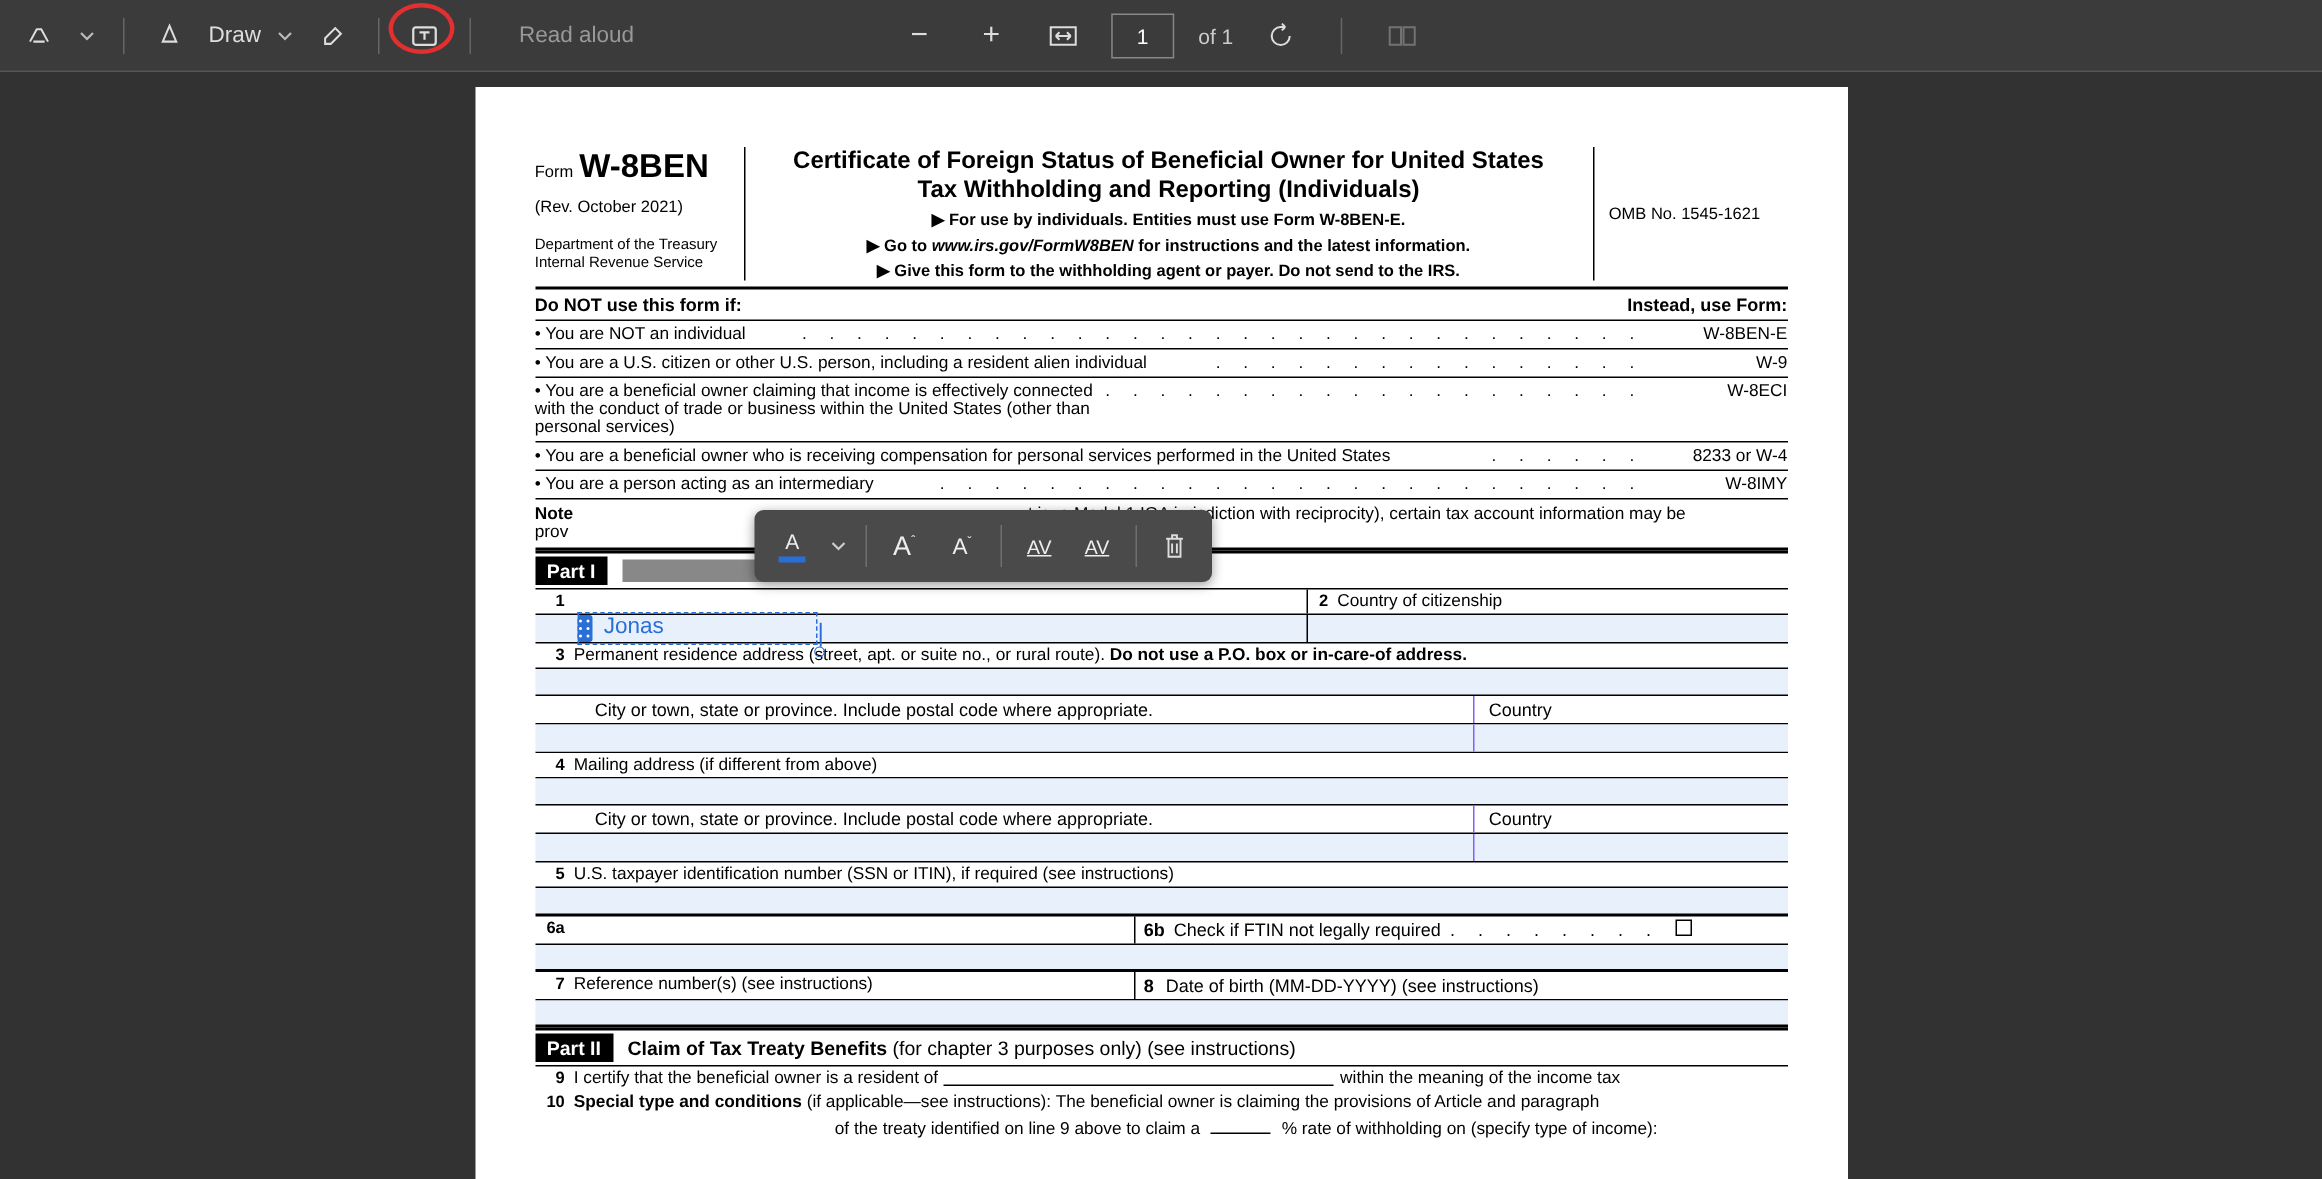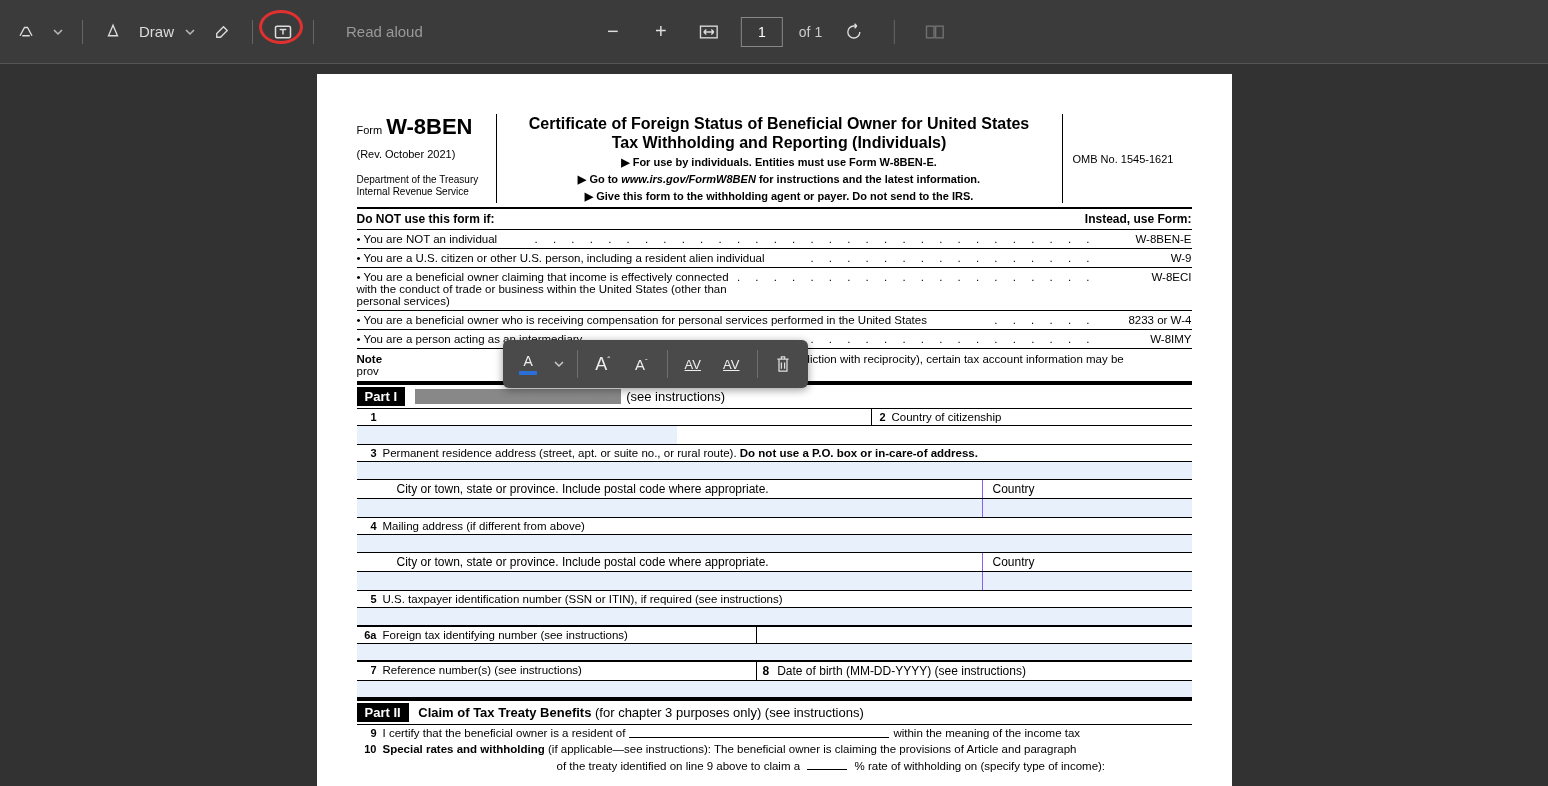--- a/index.html
+++ b/index.html
@@ -5,21 +5,21 @@
     * { margin: 0; padding: 0; box-sizing: border-box; }
     body {
       font-family: "Segoe UI", Arial, sans-serif;
       background: #323232;
       width: 1548px;
       height: 786px;
       overflow: hidden;
       position: relative;
     }
     .toolbar {
-      height: 64px;
+      height: 48px;
       background: #3b3b3b;
       display: flex;
       align-items: center;
       padding: 0 10px;
       border-bottom: 1px solid #555;
       position: relative;
     }
     .toolbar-group { display: flex; align-items: center; gap: 6px; }
     .toolbar .ticon {
       width: 32px; height: 32px; display:flex;align-items:center;justify-content:center;
@@ -280,20 +280,34 @@
     <div class="field-split">
       <div class="left" style="display:flex; padding:2px 0;">
         <span class="field-num">1</span>
       </div>
       <div class="right" style="display:flex; padding:2px 0;">
         <span class="field-num" style="width:20px;">2</span>
         <span class="field-label">Country of citizenship</span>
       </div>
     </div>
     <div class="field-split" style="position:relative;">
+      <div class="left" style="height:18px; background:#e8f0fb; position:relative;">
+
+        <div class="text-cursor-box" style="left:28px; top:-2px; width:160px; height:22px;"></div>
+        <div class="handle-dots" style="left:28px; top:0px;">
+          <span></span>
+            <span></span>
+            <span></span>
+            <span></span>
+            <span></span>
+            <span></span>
+        </div>
+        <span class="input-name" style="left:46px; top:-1px;">Jonas</span>
+        <span class="caret" style="left:190px; top:4px;">⎸<span style="position:absolute;left:-5px;top:12px;">○</span></span>
+      </div>
       <div class="right" style="height:18px; background:#e8f0fb;"></div>
     </div>
 
     <div class="part-row">
       <span class="field-num">3</span>
       <span class="field-label"><span>Permanent residence address (street, apt. or suite no., or rural route). </span><b>Do not use a P.O. box or in-care-of address.</b></span>
     </div>
     <div class="empty-line"></div>
     <div class="subfield-row">
       <div class="left"><span style="margin-left:40px;">City or town, state or province. Include postal code where appropriate.</span></div>
@@ -320,21 +334,26 @@
 
     <div class="part-row">
       <span class="field-num">5</span>
       <span class="field-label">U.S. taxpayer identification number (SSN or ITIN), if required (see instructions)</span>
     </div>
     <div class="empty-line"></div>
 
     <div class="field-split" style="border-top:1px solid #000;">
       <div class="left" style="display:flex; padding:2px 0; width:400px; flex:none; border-right:1px solid #000;">
         <span class="field-num">6a</span>
-        <span class="field-label">Foreign tax identifying number (see instructions)</span>
+      </div>
+      <div style="flex:1; display:flex; padding:2px 6px;">
+        <span style="font-weight:bold; margin-right:6px;">6b</span>
+        <span>Check if FTIN not legally required</span>
+        <span style="letter-spacing:6px; margin:0 6px;">. . . . . . . .</span>
+        <span class="chk"></span>
       </div>
     </div>
     <div class="empty-line" style="border-bottom:2px solid #000;"></div>
 
     <div class="field-split">
       <div class="left" style="display:flex; padding:2px 0; width:400px; flex:none; border-right:1px solid #000;">
         <span class="field-num">7</span>
         <span class="field-label">Reference number(s) (see instructions)</span>
       </div>
       <div style="flex:1; display:flex; padding:2px 6px;">
@@ -349,21 +368,21 @@
       <span style="font-weight:bold; margin-left:6px;">Claim of Tax Treaty Benefits </span><span>(for chapter 3 purposes only) (see instructions)</span>
     </div>
     <div class="line9-row" style="display:flex;">
       <span class="field-num">9</span>
       <span>I certify that the beneficial owner is a resident of</span>
       <span class="blank-line"></span>
       <span>within the meaning of the income tax</span>
     </div>
     <div class="line9-row" style="display:flex;">
       <span class="field-num">10</span>
-      <span><b>Special rates and withholding </b><span>(if applicable—see instructions): The beneficial owner is claiming the provisions of Article and paragraph</span></span>
+      <span><b>Special type and conditions </b><span>(if applicable—see instructions): The beneficial owner is claiming the provisions of Article and paragraph</span></span>
     </div>
     <div class="line9-row" style="padding-left:200px;">
       <span>of the treaty identified on line 9 above to claim a</span>
       <span class="blank-line" style="width:40px;"></span>
       <span>% rate of withholding on (specify type of income):</span>
     </div>
 
   </div>
 </div>
 

